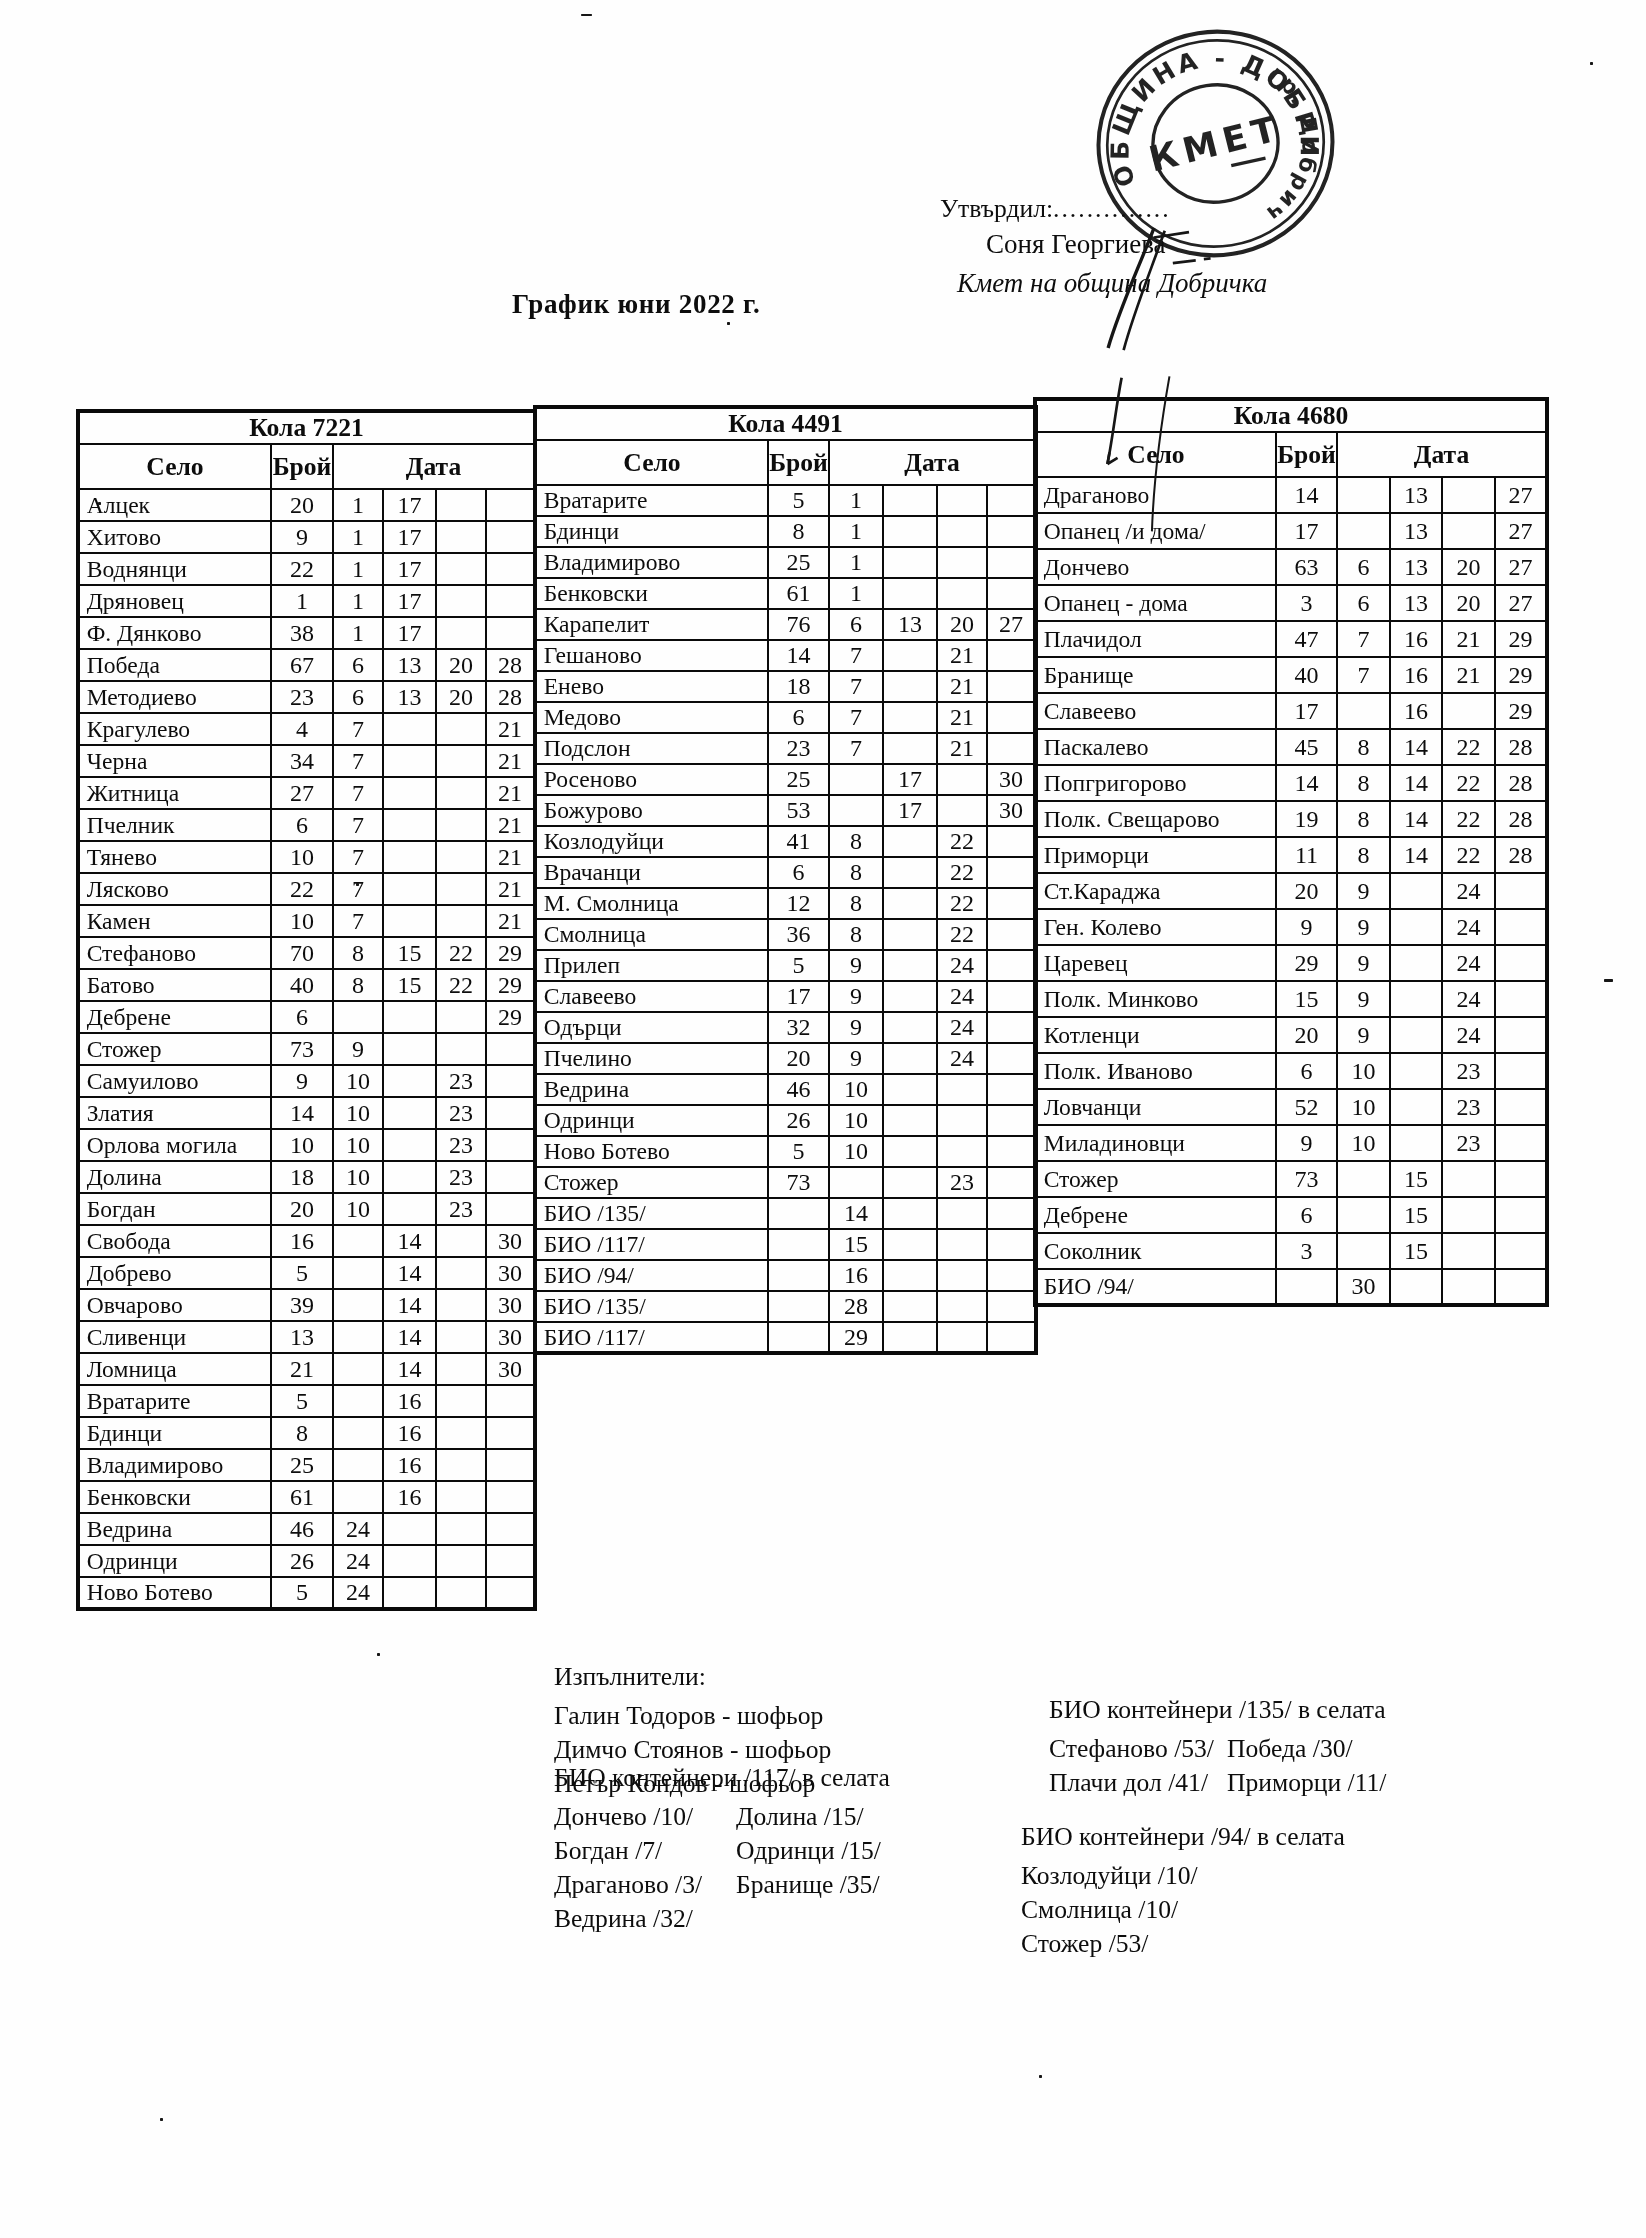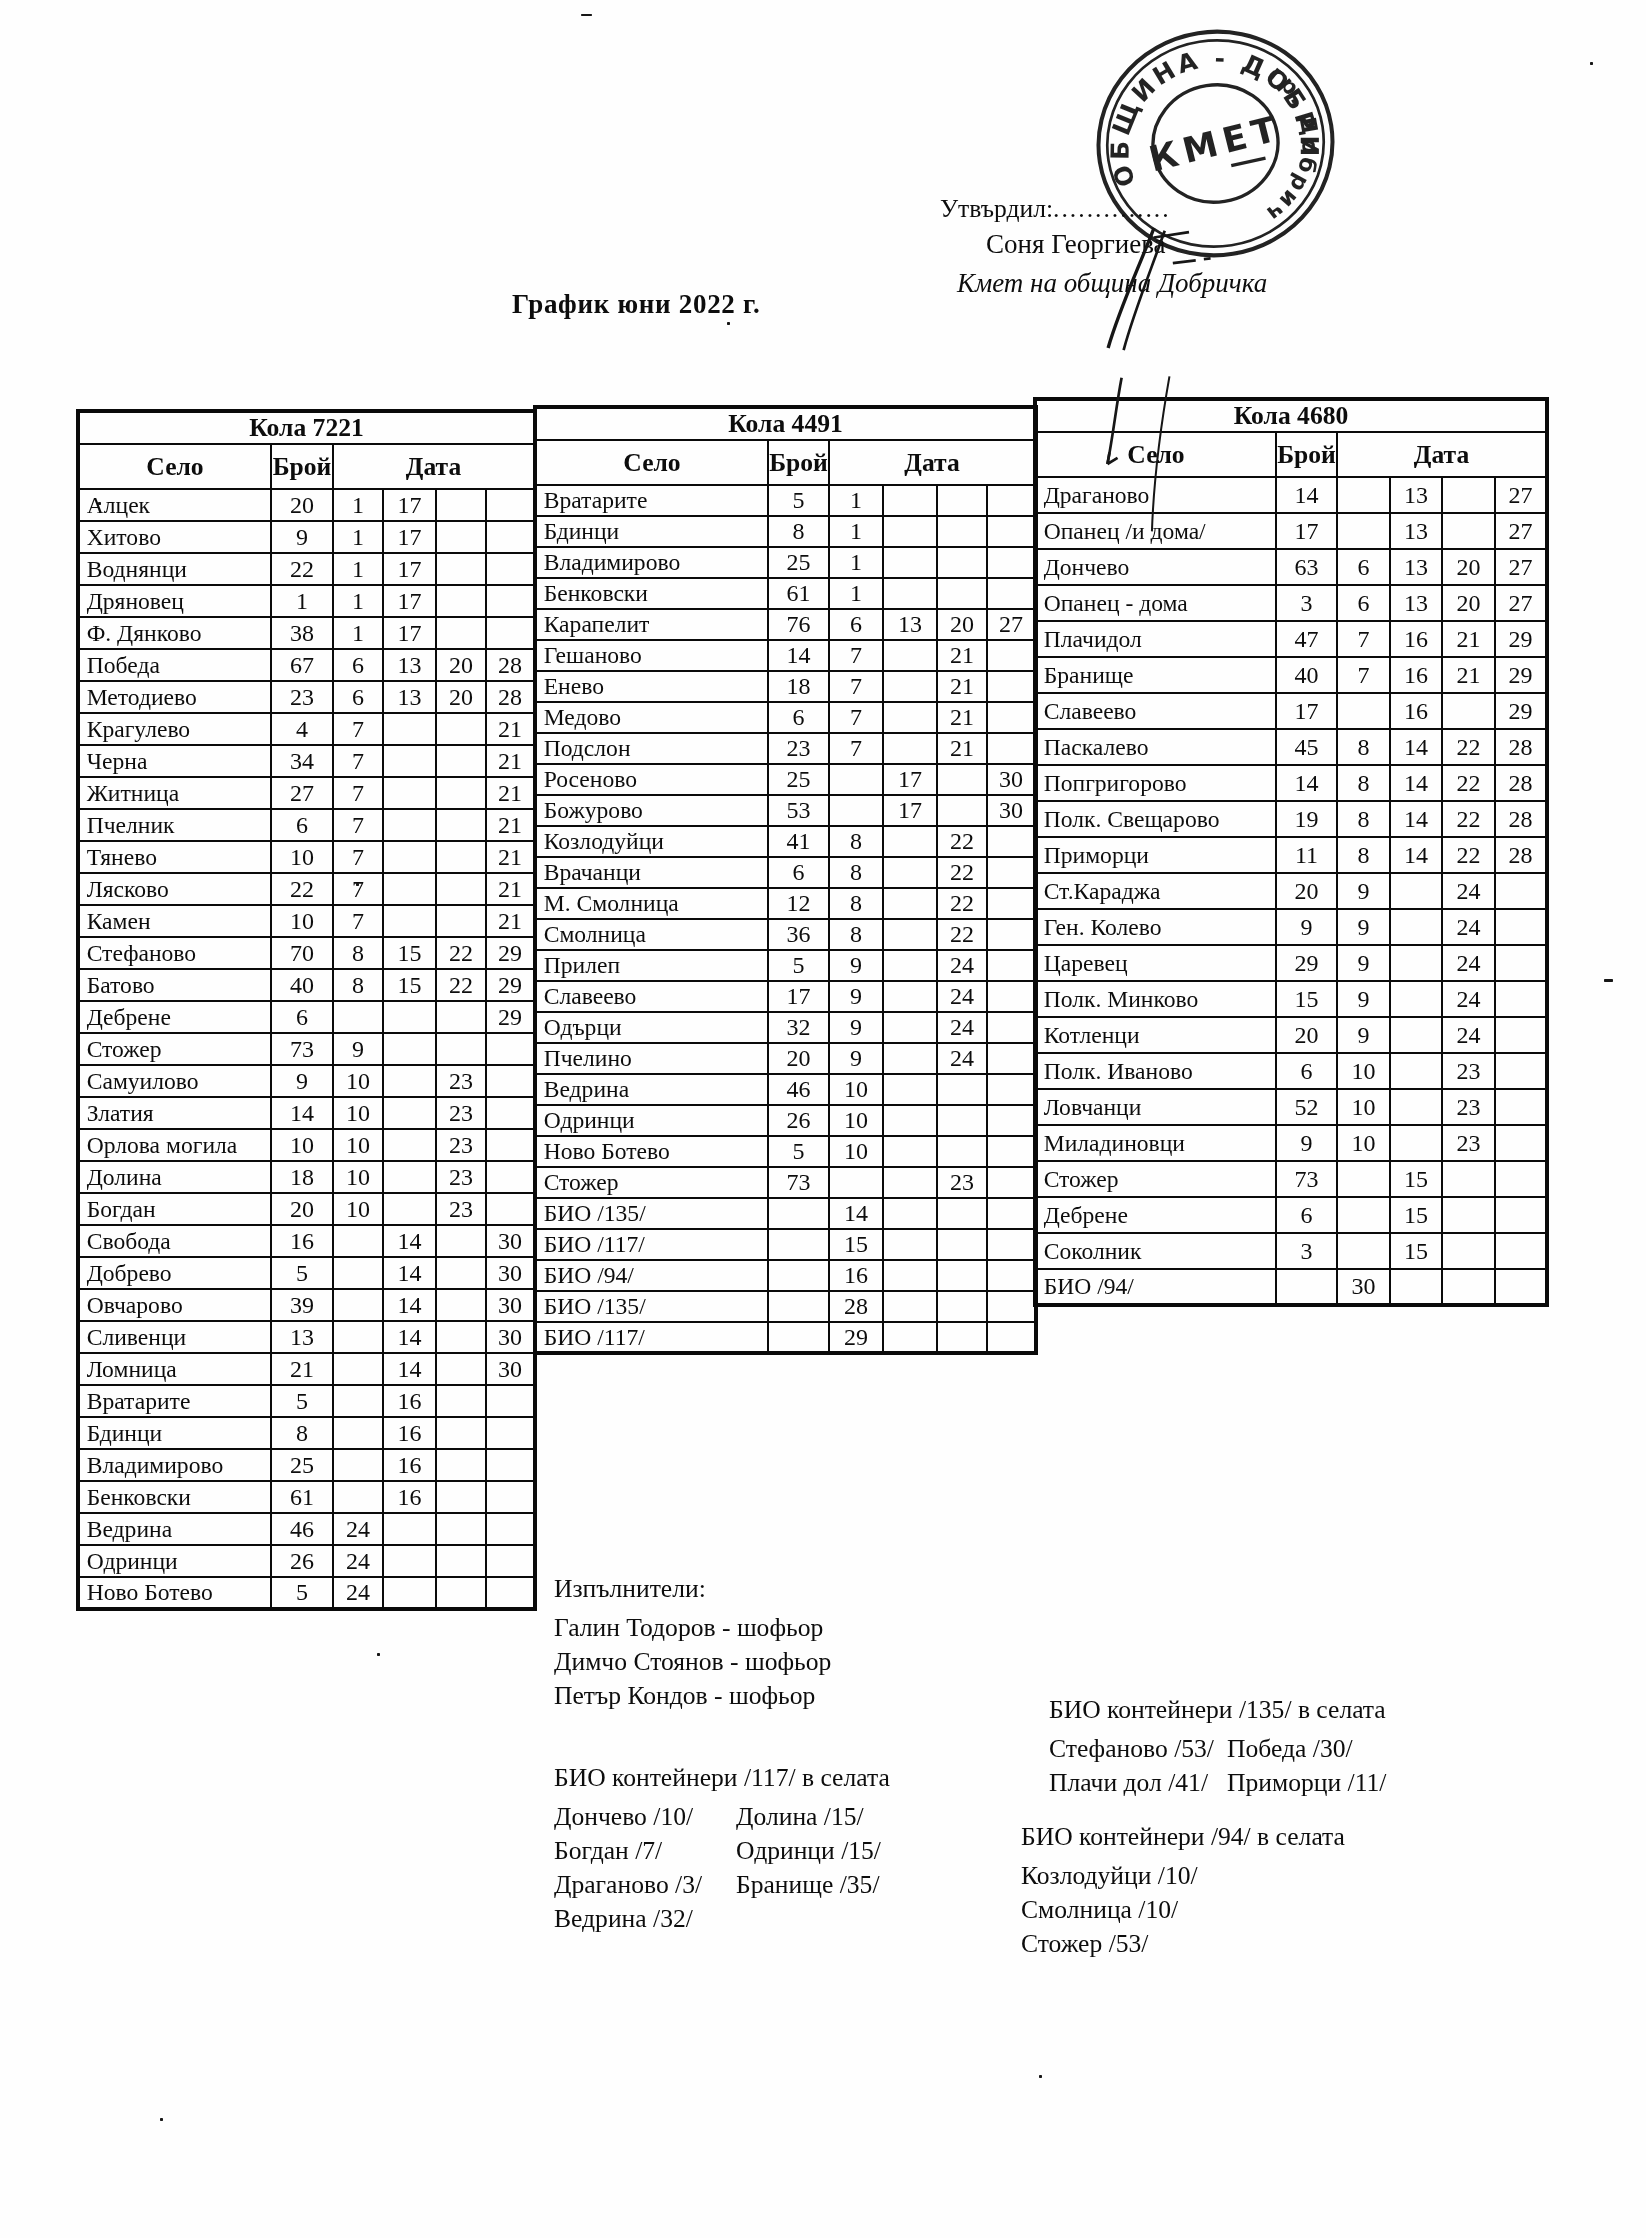--- a/index.html
+++ b/index.html
@@ -823,21 +823,21 @@
           <td class="village">БИО /94/</td>
           <td></td>
           <td>30</td>
           <td></td>
           <td></td>
           <td></td>
         </tr>
       </tbody>
   </table>
 
-  <div class="txtblock" style="left:554px;top:1572px;">
+  <div class="txtblock" style="left:554px;top:1660px;">
     <div class="bhead">Изпълнители:</div>
     <div>
         <div>Галин Тодоров - шофьор</div>
         <div>Димчо Стоянов - шофьор</div>
         <div>Петър Кондов - шофьор</div>
       </div>
   </div>
 
   <div id="bio135" class="txtblock" style="left:1049px;top:1693px;">
     <div class="bhead">БИО контейнери /135/ в селата</div>

